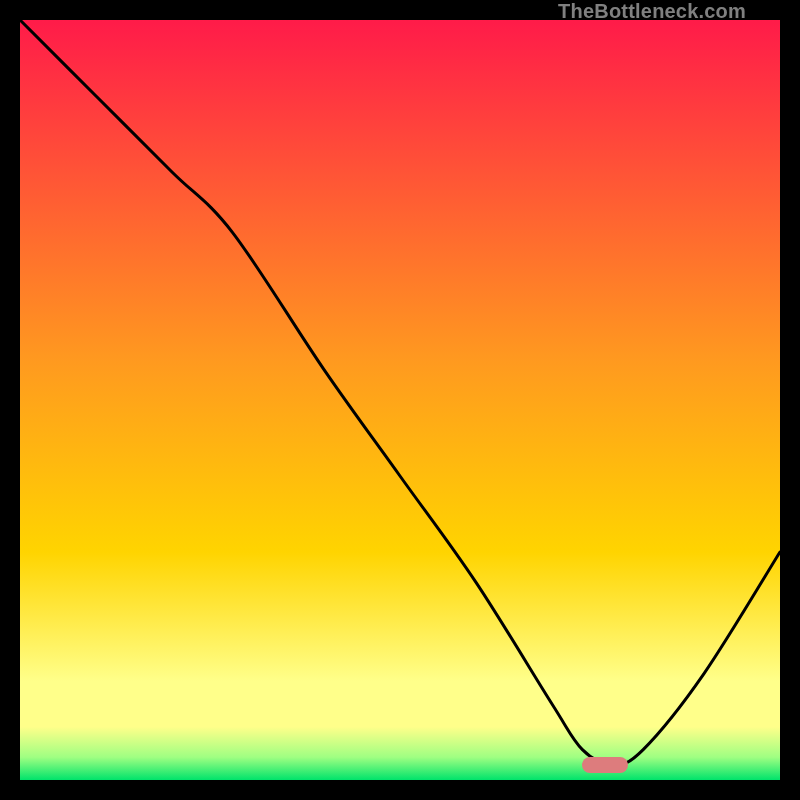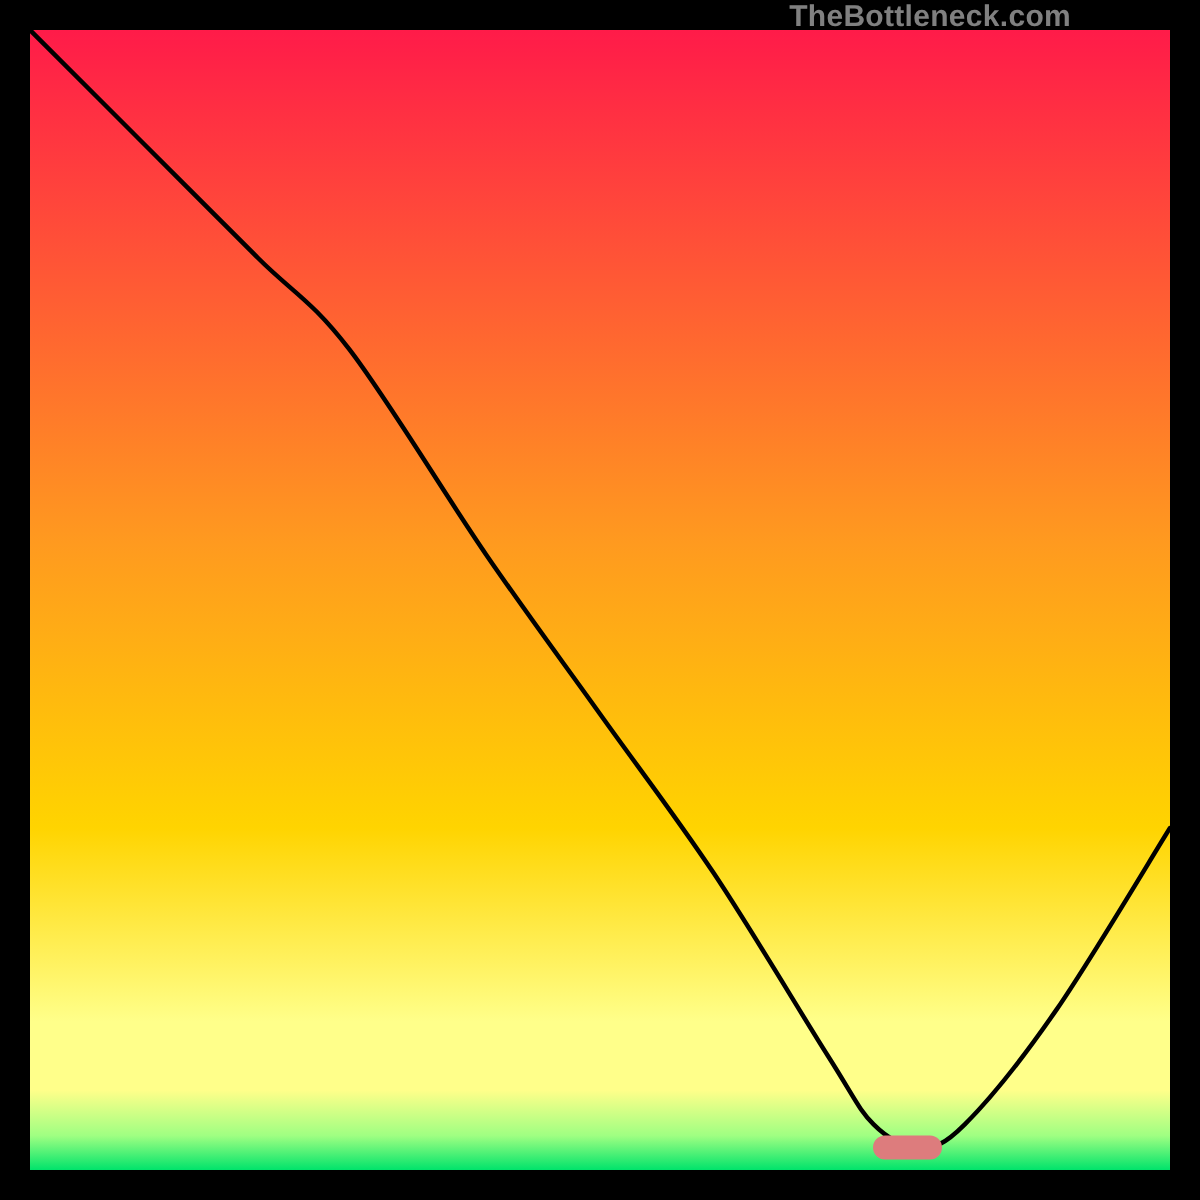--- a/index.html
+++ b/index.html
@@ -9,20 +9,21 @@
     height: 800px;
     background: #000;
     overflow: hidden;
   }
   .frame {
     position: absolute;
     left: 0;
     top: 0;
     width: 736px;
     height: 800px;
+    padding-left: 32px;
   }
   .plot-area {
     position: absolute;
     left: 20px;
     top: 20px;
     width: 760px;
     height: 760px;
     background: #fff;
   }
   .gradient {

